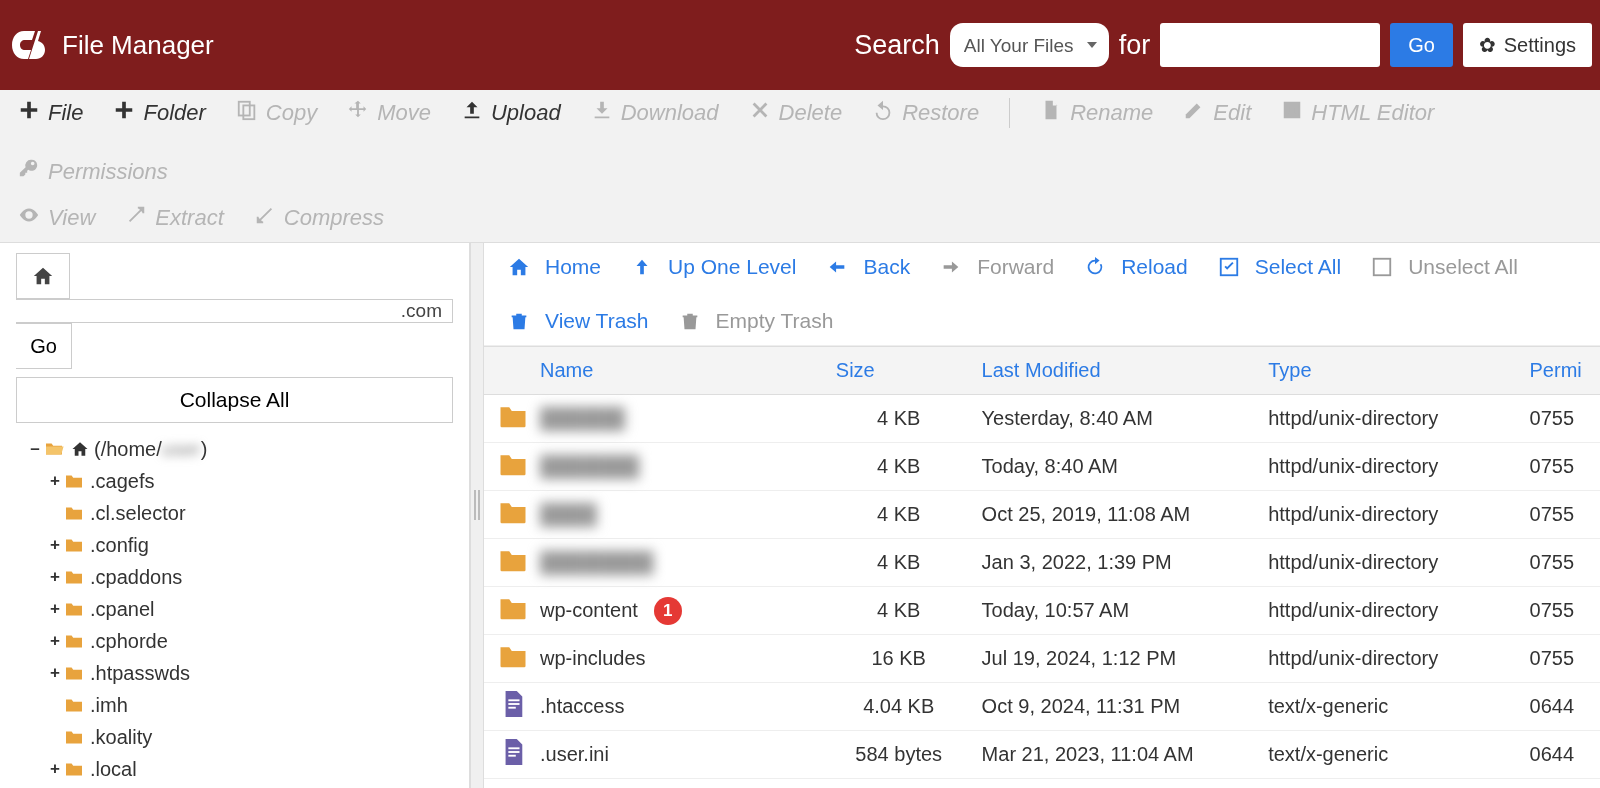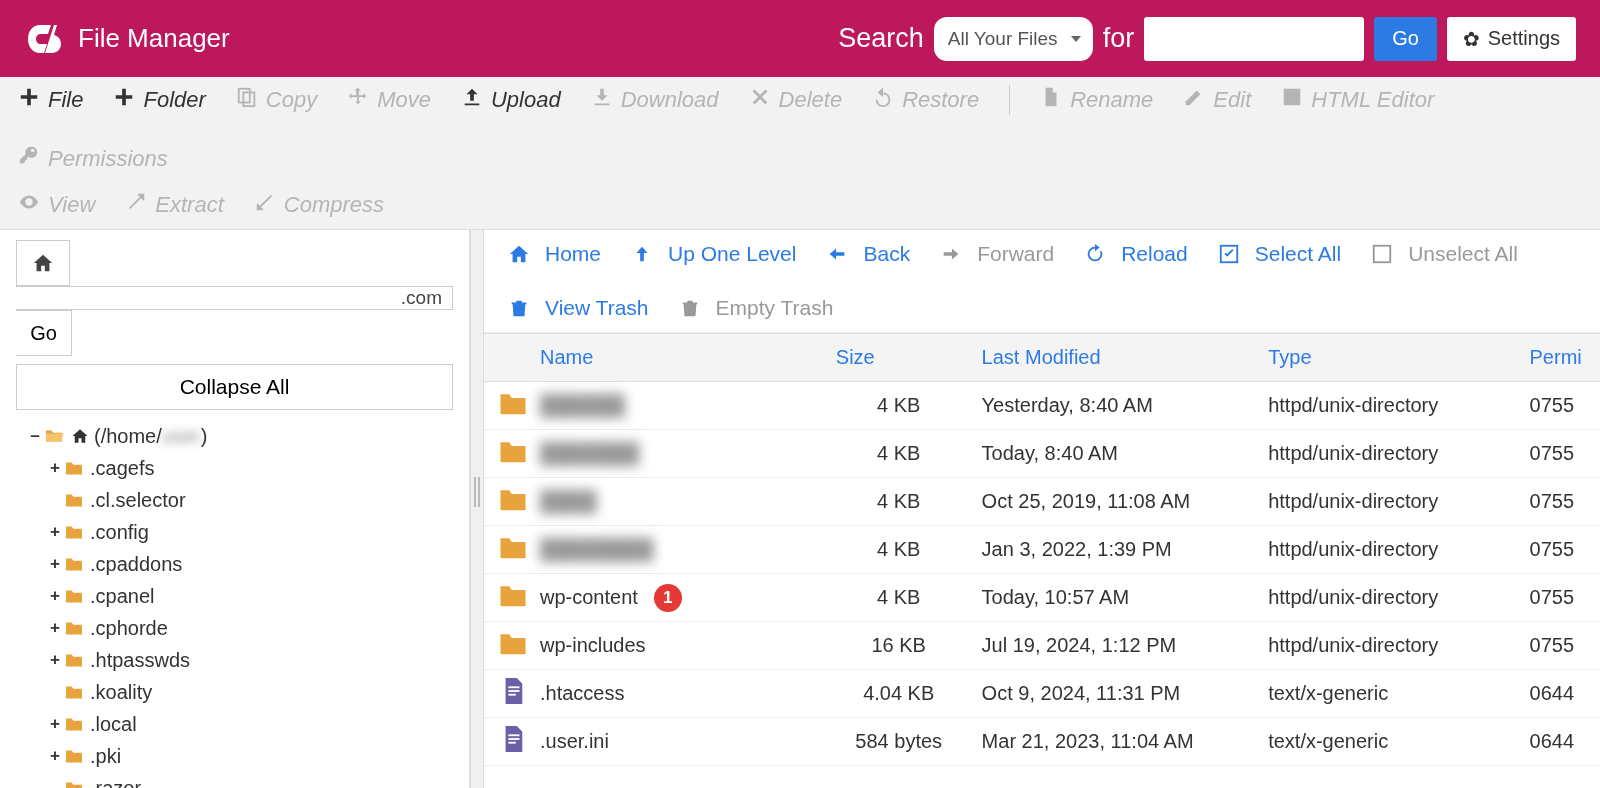--- a/index.html
+++ b/index.html
@@ -1,19 +1,19 @@
 <!DOCTYPE html>
 <html><head>
 <meta charset="utf-8">
 <style>
 * { box-sizing: border-box; margin: 0; padding: 0; }
 body { font-family: -apple-system, BlinkMacSystemFont, "Segoe UI", Helvetica, Arial, sans-serif; font-size: 19px; color: #333; background: #fff; width: 1600px; height: 788px; overflow: hidden; }
 
 
-.top-header { background: #be185d; height: 77px; display: flex; align-items: center; padding: 0 24px; color: #fff; }
+.top-header { background: #7f1d1d; height: 90px; display: flex; align-items: center; padding: 0 8px; color: #fff; }
 .logo-block { display: flex; align-items: center; gap: 14px; }
 .cp-logo { width: 40px; height: 36px; }
 .app-title { font-size: 26px; font-weight: 400; }
 .header-right { margin-left: auto; display: flex; align-items: center; gap: 10px; }
 .header-label { font-size: 27px; color: #fff; }
 .search-select { height: 44px; background: #fff; border: none; border-radius: 13px; font-size: 19px; padding: 0 34px 0 14px; appearance: none; position: relative; color:#555; }
 .select-wrap { position: relative; }
 .select-wrap::after { content: ""; position: absolute; right: 12px; top: 50%; transform: translateY(-50%); width: 0; height: 0; border-left: 5px solid transparent; border-right: 5px solid transparent; border-top: 6px solid #666; pointer-events: none; }
 .search-input { height: 44px; width: 220px; background: #fff; border: none; border-radius: 3px; padding: 0 10px; font-size: 18px; }
 .btn-go { height: 44px; padding: 0 18px; background: #2c7be5; color: #fff; border: none; border-radius: 3px; font-size: 20px; cursor: pointer; }
@@ -294,20 +294,29 @@
             </span>
     <span>.htpasswds</span>
           </div>
           <div class="tree-row tree-indent-1">
             <span class="tree-toggle"></span>
     <span class="tree-icon">
               <svg class="folder-svg" viewBox="0 0 24 20">
                 <path fill="#e8a33d" d="M2 3h7l2 3h11v12H2z"></path>
               </svg>
             </span>
+    <span>.imh</span>
+          </div>
+          <div class="tree-row tree-indent-1">
+            <span class="tree-toggle"></span>
+    <span class="tree-icon">
+              <svg class="folder-svg" viewBox="0 0 24 20">
+                <path fill="#e8a33d" d="M2 3h7l2 3h11v12H2z"></path>
+              </svg>
+            </span>
     <span>.koality</span>
           </div>
           <div class="tree-row tree-indent-1">
             <span class="tree-toggle">+</span>
     <span class="tree-icon">
               <svg class="folder-svg" viewBox="0 0 24 20">
                 <path fill="#e8a33d" d="M2 3h7l2 3h11v12H2z"></path>
               </svg>
             </span>
     <span>.local</span>

